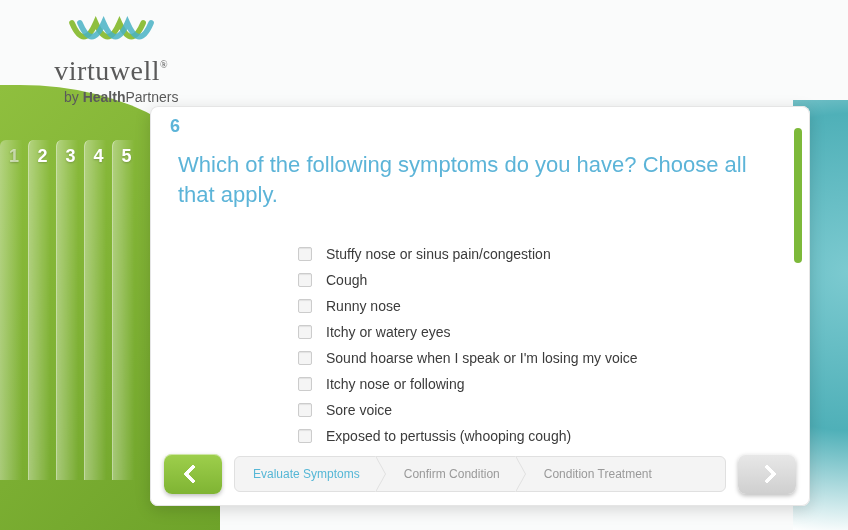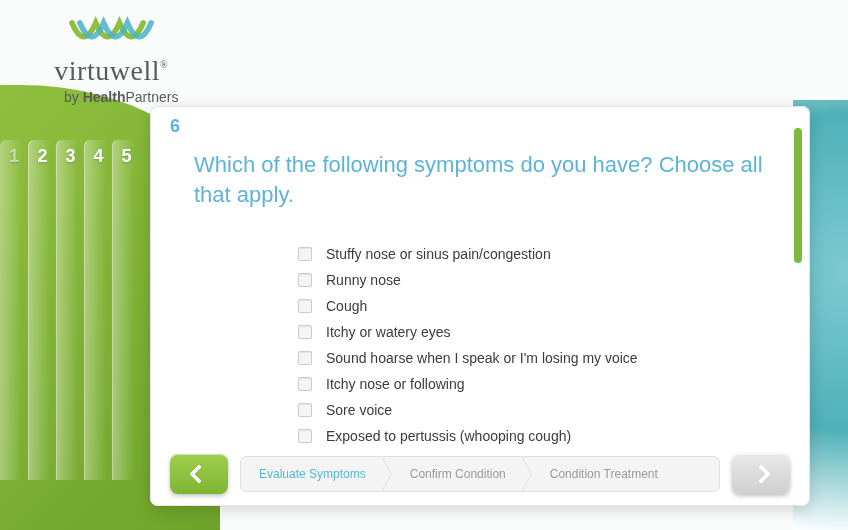--- a/index.html
+++ b/index.html
@@ -49,39 +49,39 @@
     z-index: 3;
   }
   .card-num {
     position: absolute; left: 20px; top: 10px; color: #5cb4d8; font-weight: bold; font-size: 18px;
   }
   .card-scroll {
     position: absolute; right: 8px; top: 22px; width: 8px; height: 135px;
     background: #7db93a; border-radius: 4px;
   }
   .question {
-    position: absolute; left: 44px; top: 44px; right: 40px;
+    position: absolute; left: 28px; top: 44px; right: 40px;
     color: #5cb4d8; font-size: 22px; line-height: 1.35;
   }
   .options {
     position: absolute; left: 140px; top: 135px; right: 30px;
   }
   .opt {
     display: flex; align-items: center; gap: 14px; height: 26px; font-size: 14px; color: #3b3b3b; padding-left: 8px;
   }
   .cb {
     width: 14px; height: 14px; background: #f5f5f5;
     border: 1px solid #cccccc; border-radius: 2px; display: inline-block;
     box-shadow: inset 0 1px 1px rgba(0,0,0,0.08);
   }
 
   
   .nav {
     position: absolute; left: 0; right: 0; bottom: 10px; height: 44px;
-    display: flex; align-items: center; padding: 0 20px; gap: 12px;
+    display: flex; align-items: center; padding: 0 14px; gap: 12px;
   }
   .nav-btn {
     width: 58px; height: 40px; border-radius: 8px;
     display: flex; align-items: center; justify-content: center;
     box-shadow: 0 2px 4px rgba(0,0,0,0.25), inset 0 1px 0 rgba(255,255,255,0.5);
   }
   .nav-btn.prev { background: linear-gradient(#9ecf4c, #7fb433); }
   .nav-btn.next { background: linear-gradient(#e8e8e8, #cfcfcf); }
   .chev { width: 14px; height: 14px; border: 4px solid #fff; border-right: none; border-top: none; transform: rotate(45deg); border-radius: 2px; }
   .nav-btn.next .chev { border-color: #ffffff; transform: rotate(-135deg); }
@@ -133,25 +133,25 @@
   <div class="card-num">6</div>
   <div class="card-scroll"></div>
   <div class="question">Which of the following symptoms do you have? Choose all that apply.</div>
   <div class="options" id="options">
       <label class="opt">
         <span class="cb"></span>
         <span>Stuffy nose or sinus pain/congestion</span>
       </label>
       <label class="opt">
         <span class="cb"></span>
-        <span>Runny nose</span>
+        <span>Cough</span>
       </label>
       <label class="opt">
         <span class="cb"></span>
-        <span>Cough</span>
+        <span>Runny nose</span>
       </label>
       <label class="opt">
         <span class="cb"></span>
         <span>Itchy or watery eyes</span>
       </label>
       <label class="opt">
         <span class="cb"></span>
         <span>Sound hoarse when I speak or I'm losing my voice</span>
       </label>
       <label class="opt">

